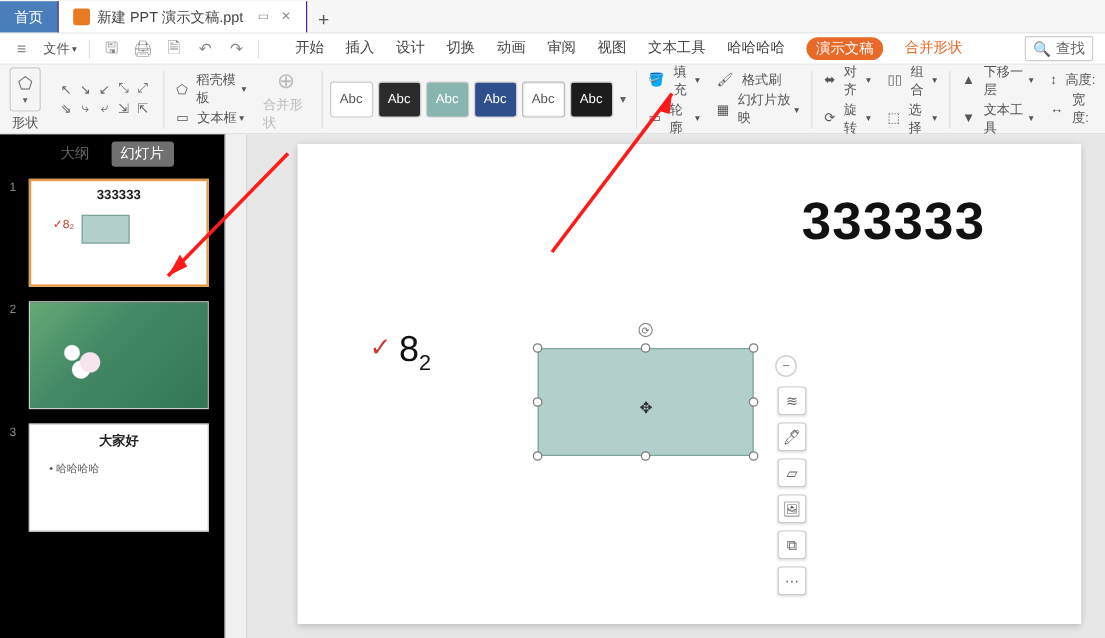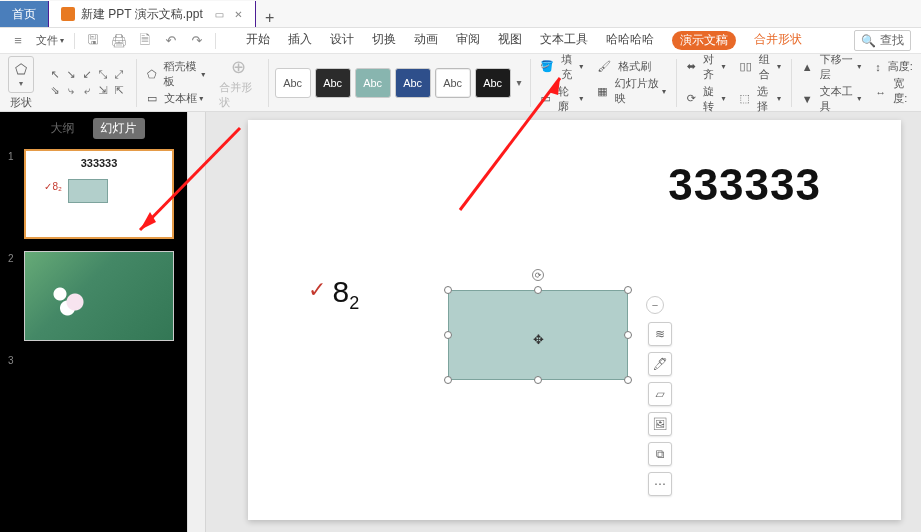--- a/index.html
+++ b/index.html
@@ -217,20 +217,24 @@
           <div class="t-check">✓<span>8₂</span></div>
           <div class="t-rect"></div>
         </div>
       </div>
       <div class="thumbwrap">
         <div class="thumbnum">2</div>
         <div class="thumb image"></div>
       </div>
       <div class="thumbwrap">
         <div class="thumbnum">3</div>
+        <div class="thumb">
+          <div class="t-title">大家好</div>
+          <div class="t-sub">• <span>哈哈哈哈</span></div>
+        </div>
       </div>
     </div>
   </div>
 
   <div class="canvaswrap">
     <div class="vruler"></div>
     <div class="slide">
       <div class="slide-title">333333</div>
       <div class="bullet">
         <span class="chk">✓</span>

